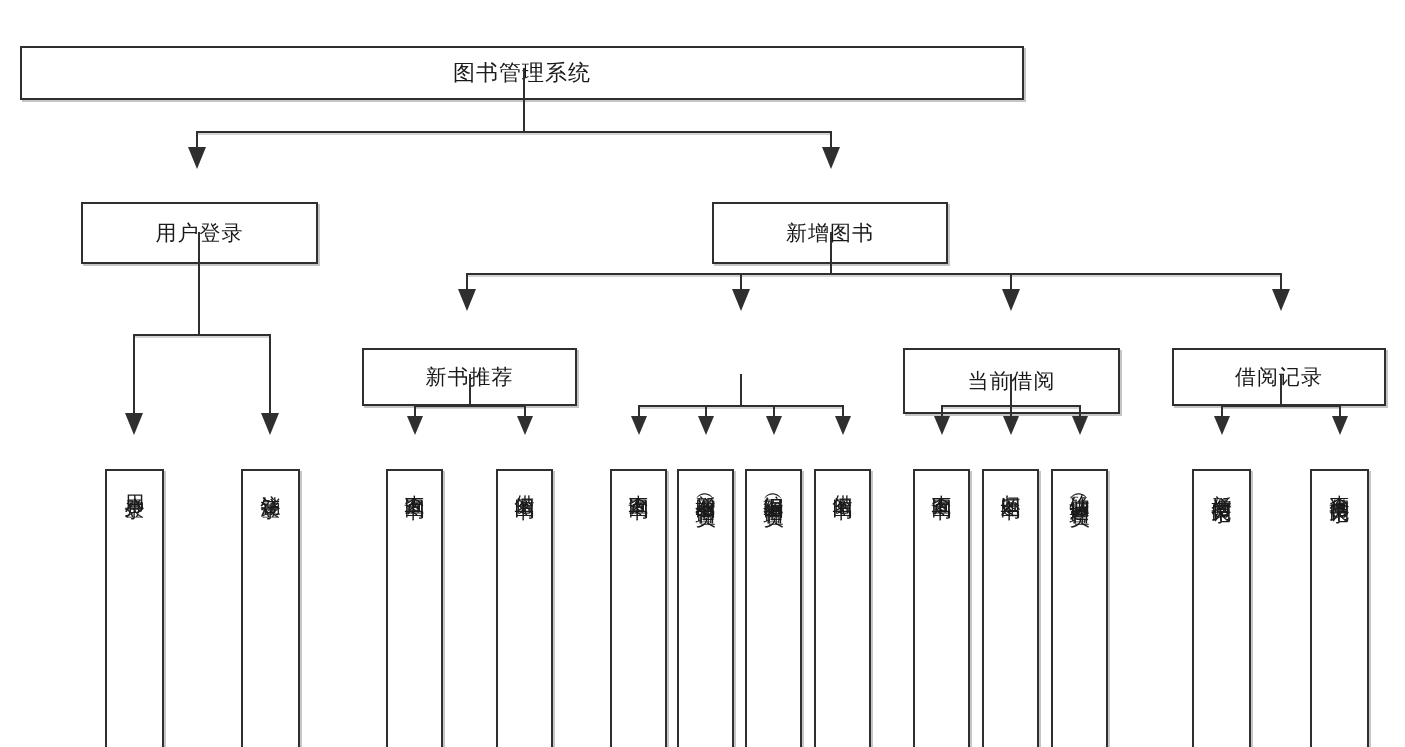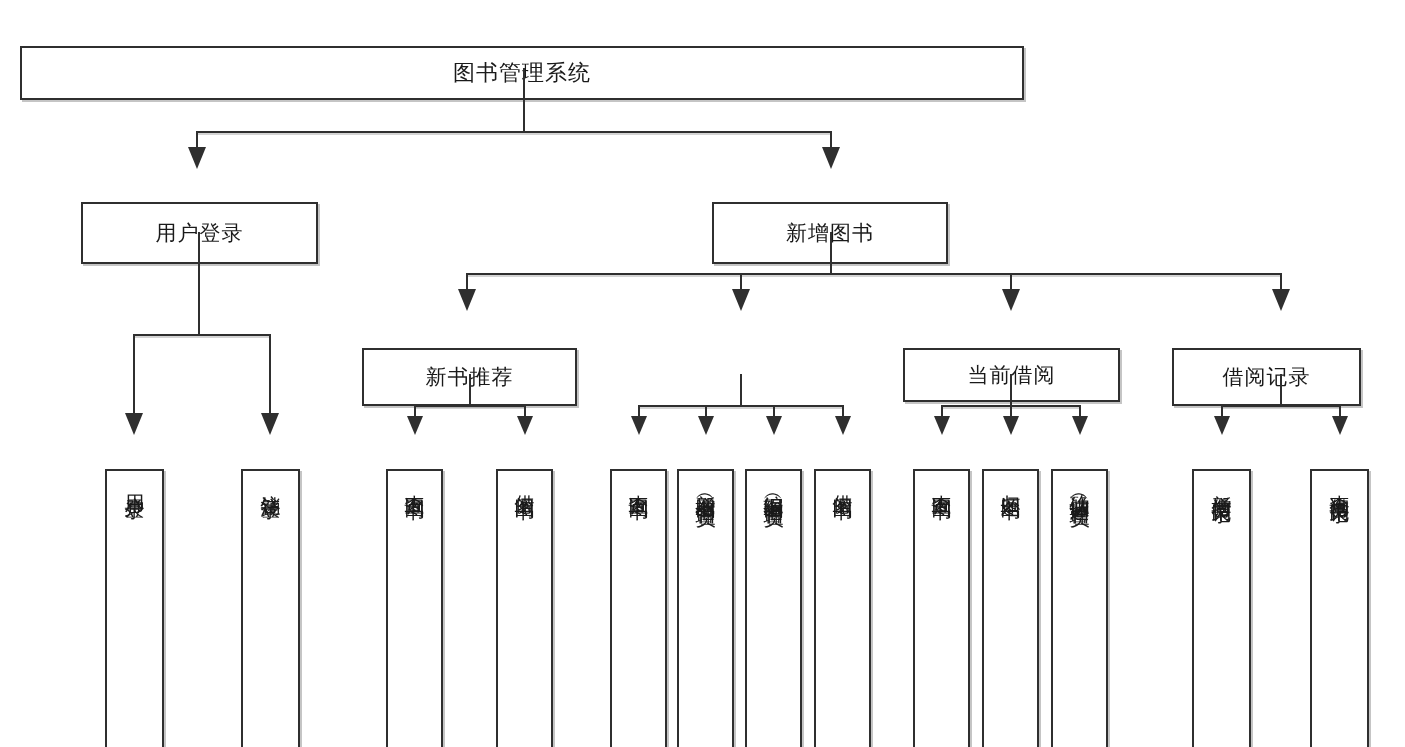--- a/index.html
+++ b/index.html
@@ -131,24 +131,24 @@
   <div class="vline" style="left:740px; top:273px; height:18px;"></div>
   <div class="arrow" style="left:732px; top:289px;"></div>
   <div class="vline" style="left:1010px; top:273px; height:18px;"></div>
   <div class="arrow" style="left:1002px; top:289px;"></div>
   <div class="vline" style="left:1280px; top:273px; height:18px;"></div>
   <div class="arrow" style="left:1272px; top:289px;"></div>
 
   <div class="node" style="left:362px; top:316px; width:215px; height:58px;">
     <span class="label">新书推荐</span>
   </div>
-  <div class="node" style="left:903px; top:316px; width:217px; height:54px;text-align:right;">
+  <div class="node" style="left:903px; top:316px; width:217px; height:66px;text-align:right;">
     <span class="label">当前借阅</span>
   </div>
-  <div class="node" style="left:1172px; top:316px; width:189px; height:58px;">
+  <div class="node" style="left:1172px; top:316px; width:214px; height:58px;">
     <span class="label">借阅记录</span>
   </div>
 
   <div class="vline" style="left:469px; top:374px; height:31px;"></div>
   <div class="hline" style="left:414px; top:405px; width:110px;"></div>
   <div class="vline" style="left:414px; top:405px; height:13px;"></div>
   <div class="arrow small" style="left:407px; top:416px;"></div>
   <div class="vline" style="left:524px; top:405px; height:13px;"></div>
   <div class="arrow small" style="left:517px; top:416px;"></div>
 

